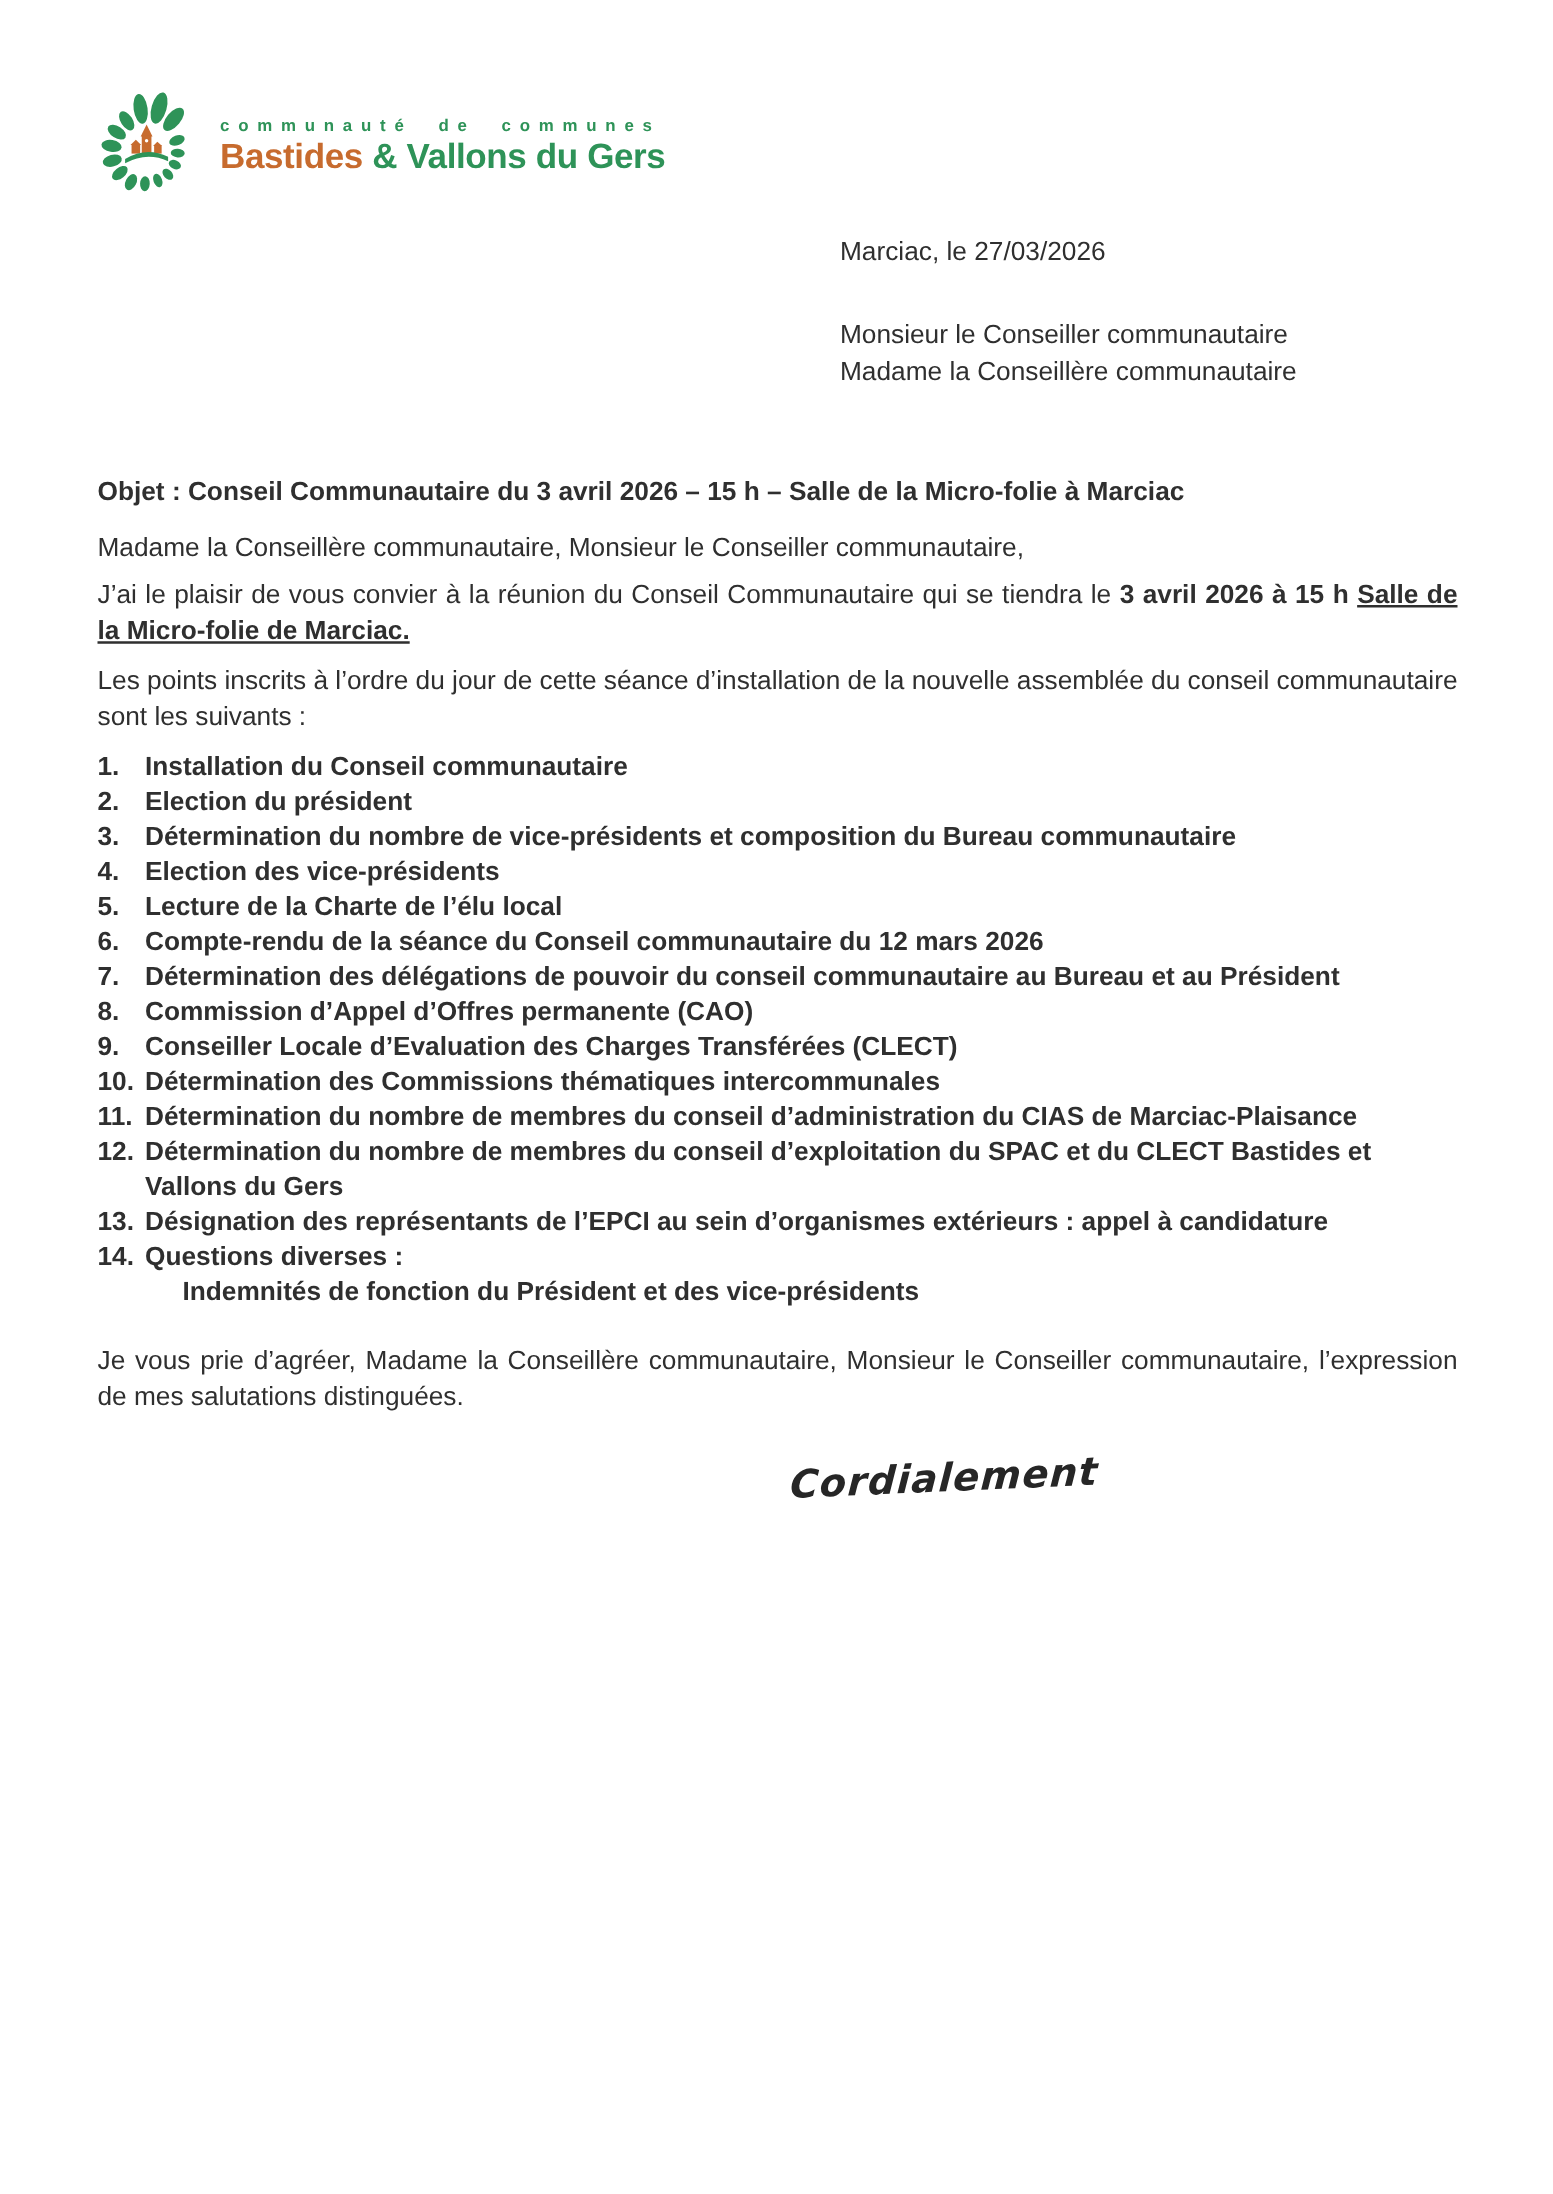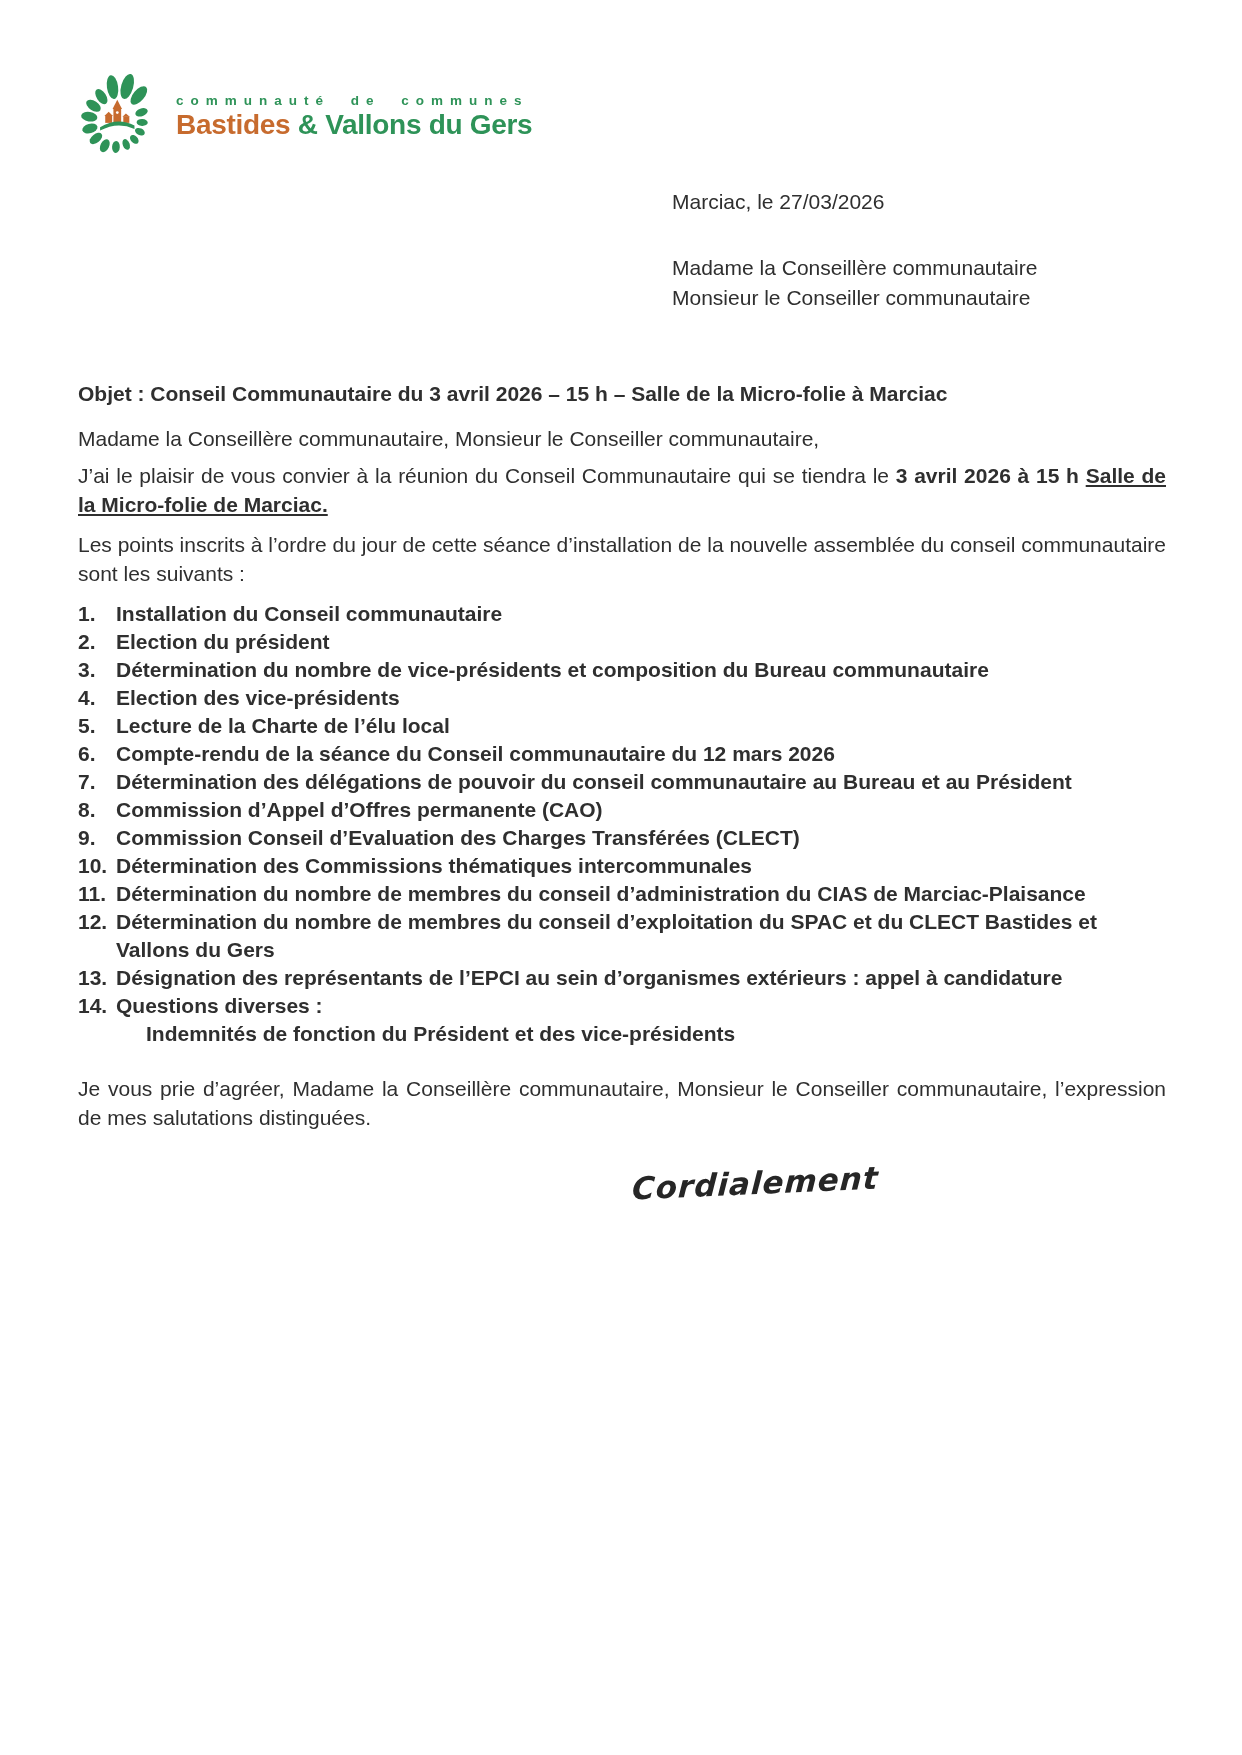--- a/index.html
+++ b/index.html
@@ -94,22 +94,22 @@
       </g>
     </svg>
     <div class="logo-text">
       <div class="logo-small">communauté de communes</div>
       <div class="logo-big"><span class="orange">Bastides</span><span class="green"> &amp; Vallons du Gers</span></div>
     </div>
   </div>
 
   <div class="dateline">Marciac, le 27/03/2026</div>
   <div class="recipients">
+    <div>Monsieur le Conseiller communautaire</div>
     <div>Madame la Conseillère communautaire</div>
-    <div>Monsieur le Conseiller communautaire</div>
   </div>
 
   <div class="doc-block subject">Objet : Conseil Communautaire du 3 avril 2026 – 15 h – Salle de la Micro-folie à Marciac</div>
   <div class="doc-block salutation">Madame la Conseillère communautaire, Monsieur le Conseiller communautaire,</div>
   <div class="doc-block para1"><span>J’ai le plaisir de vous convier à la réunion du Conseil Communautaire qui se tiendra le </span><span class="seg-b">3 avril 2026 à 15 h </span><span class="seg-b seg-u">Salle de la Micro-folie de Marciac.</span></div>
   <div class="doc-block para2">Les points inscrits à l’ordre du jour de cette séance d’installation de la nouvelle assemblée du conseil communautaire sont les suivants :</div>
   <div class="doc-block agenda">
       <div class="agenda-row">
         <span class="agenda-num">1.</span>
         <span class="agenda-text">Installation du Conseil communautaire</span>
@@ -137,21 +137,21 @@
       <div class="agenda-row">
         <span class="agenda-num">7.</span>
         <span class="agenda-text">Détermination des délégations de pouvoir du conseil communautaire au Bureau et au Président</span>
       </div>
       <div class="agenda-row">
         <span class="agenda-num">8.</span>
         <span class="agenda-text">Commission d’Appel d’Offres permanente (CAO)</span>
       </div>
       <div class="agenda-row">
         <span class="agenda-num">9.</span>
-        <span class="agenda-text">Commission Conseil d’Evaluation des Charges Transférées (CLECT)</span>
+        <span class="agenda-text">Conseiller Locale d’Evaluation des Charges Transférées (CLECT)</span>
       </div>
       <div class="agenda-row">
         <span class="agenda-num">10.</span>
         <span class="agenda-text">Détermination des Commissions thématiques intercommunales</span>
       </div>
       <div class="agenda-row">
         <span class="agenda-num">11.</span>
         <span class="agenda-text">Détermination du nombre de membres du conseil d’administration du CIAS de Marciac-Plaisance</span>
       </div>
       <div class="agenda-row">

